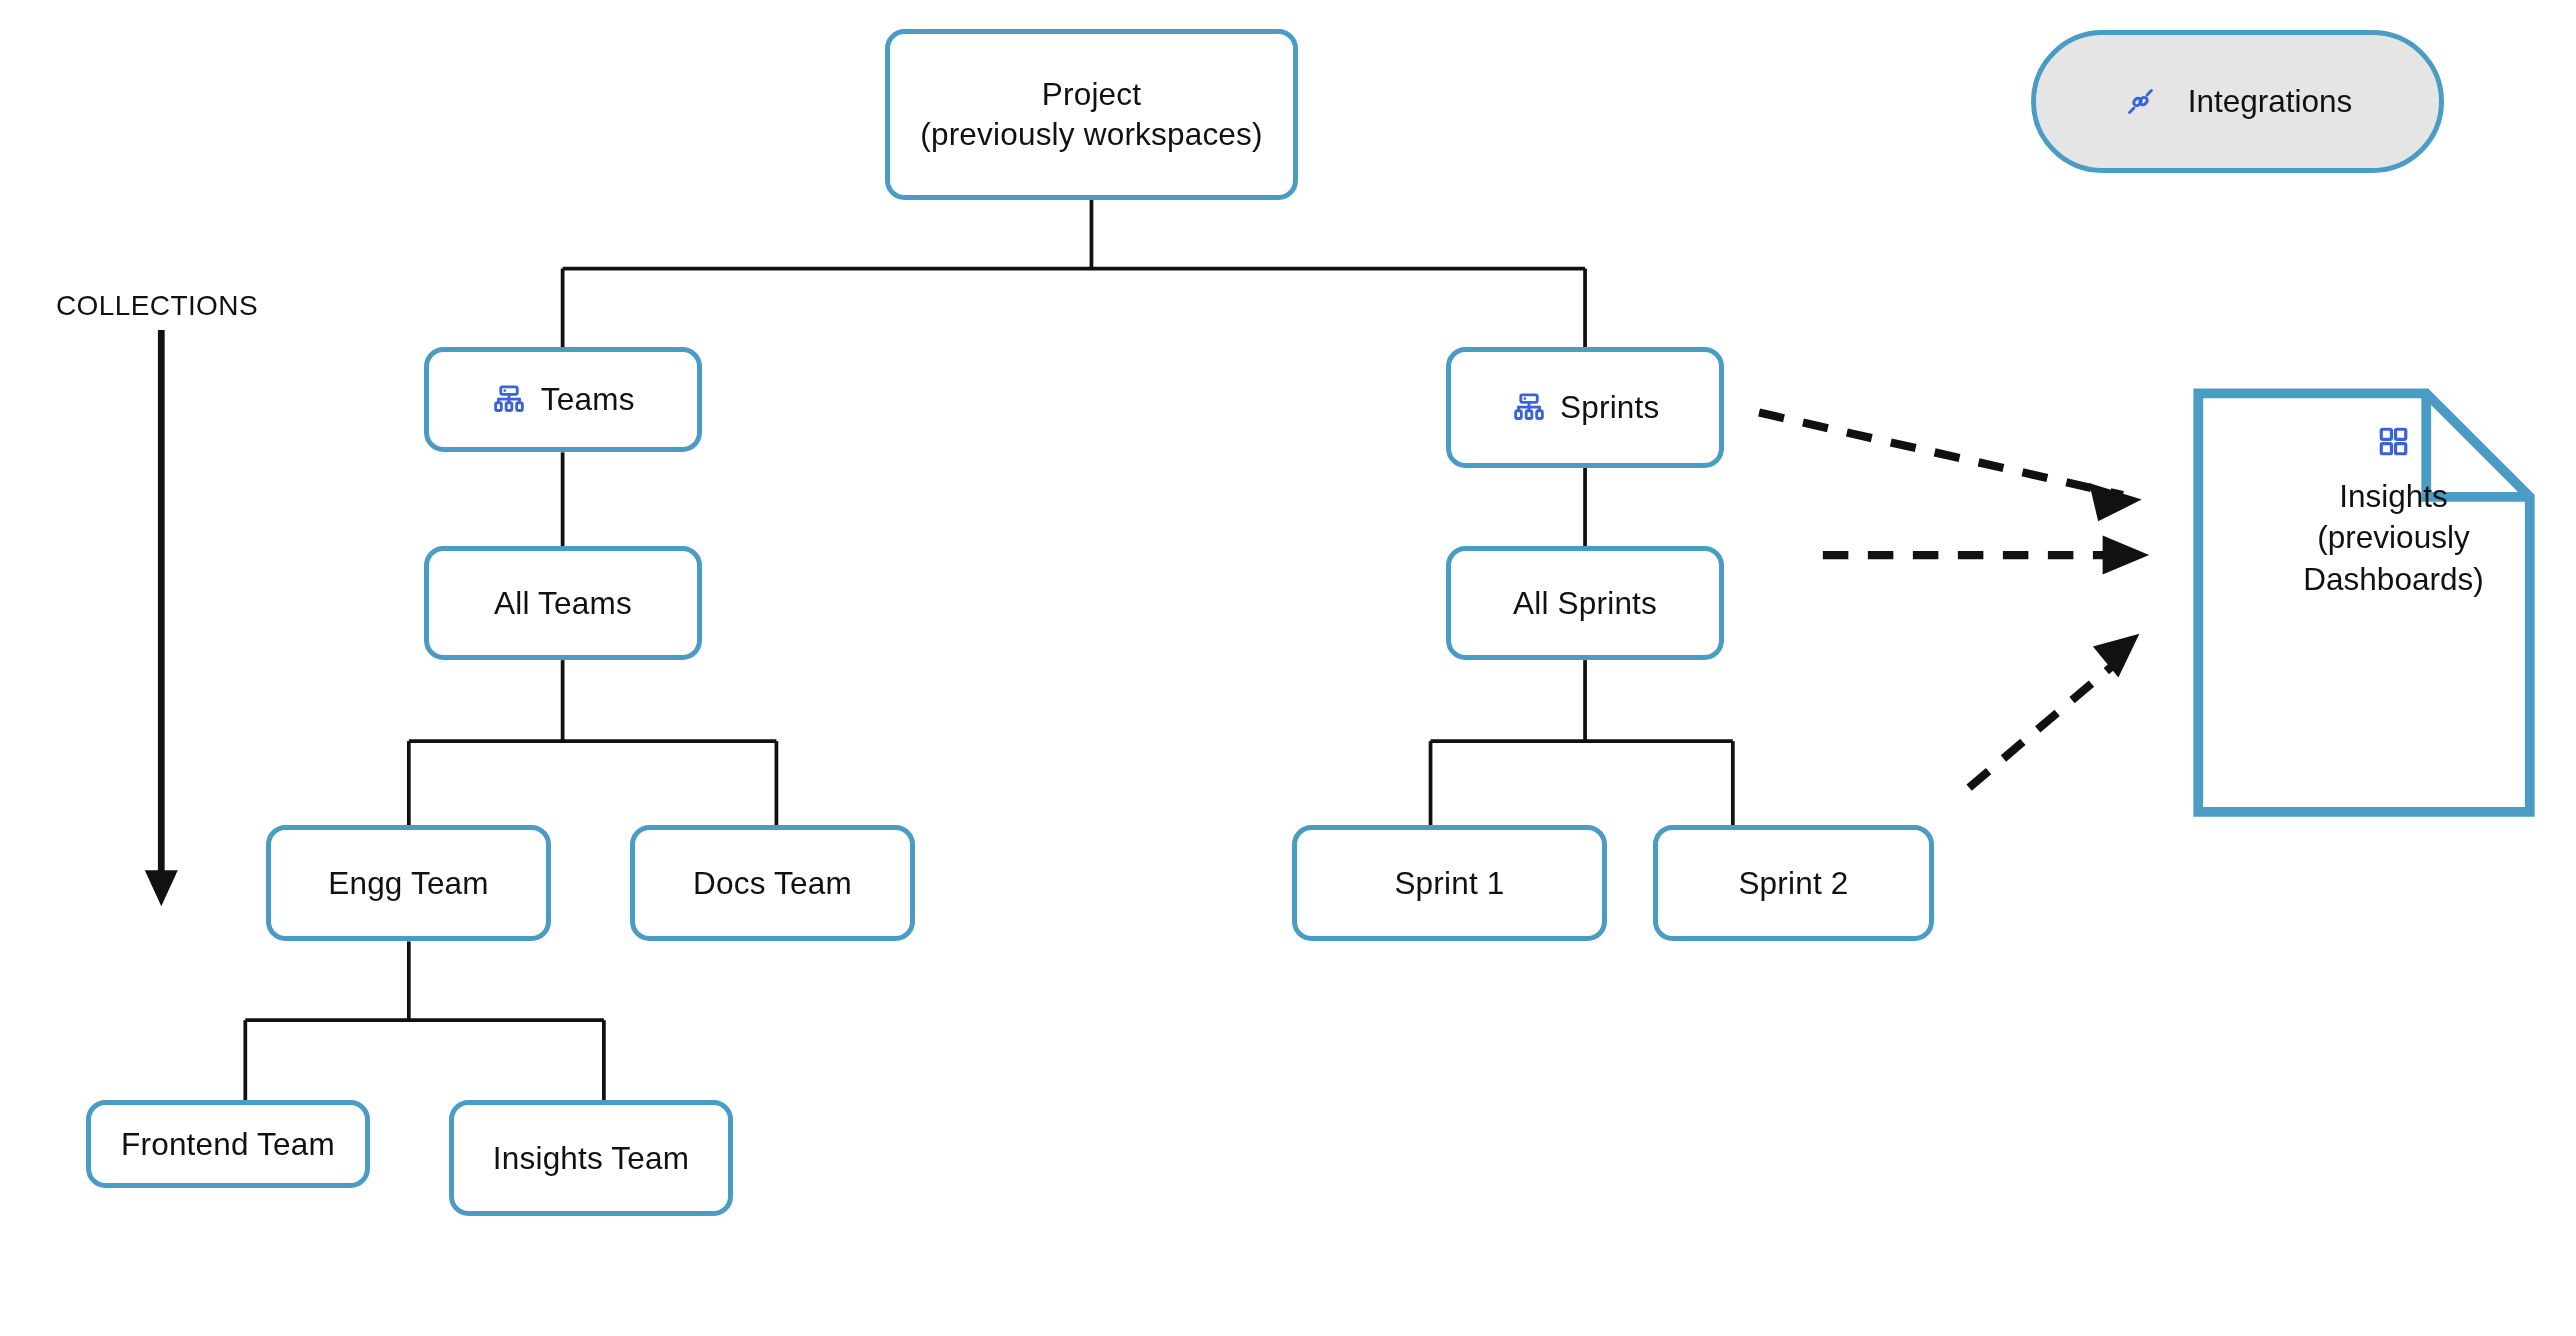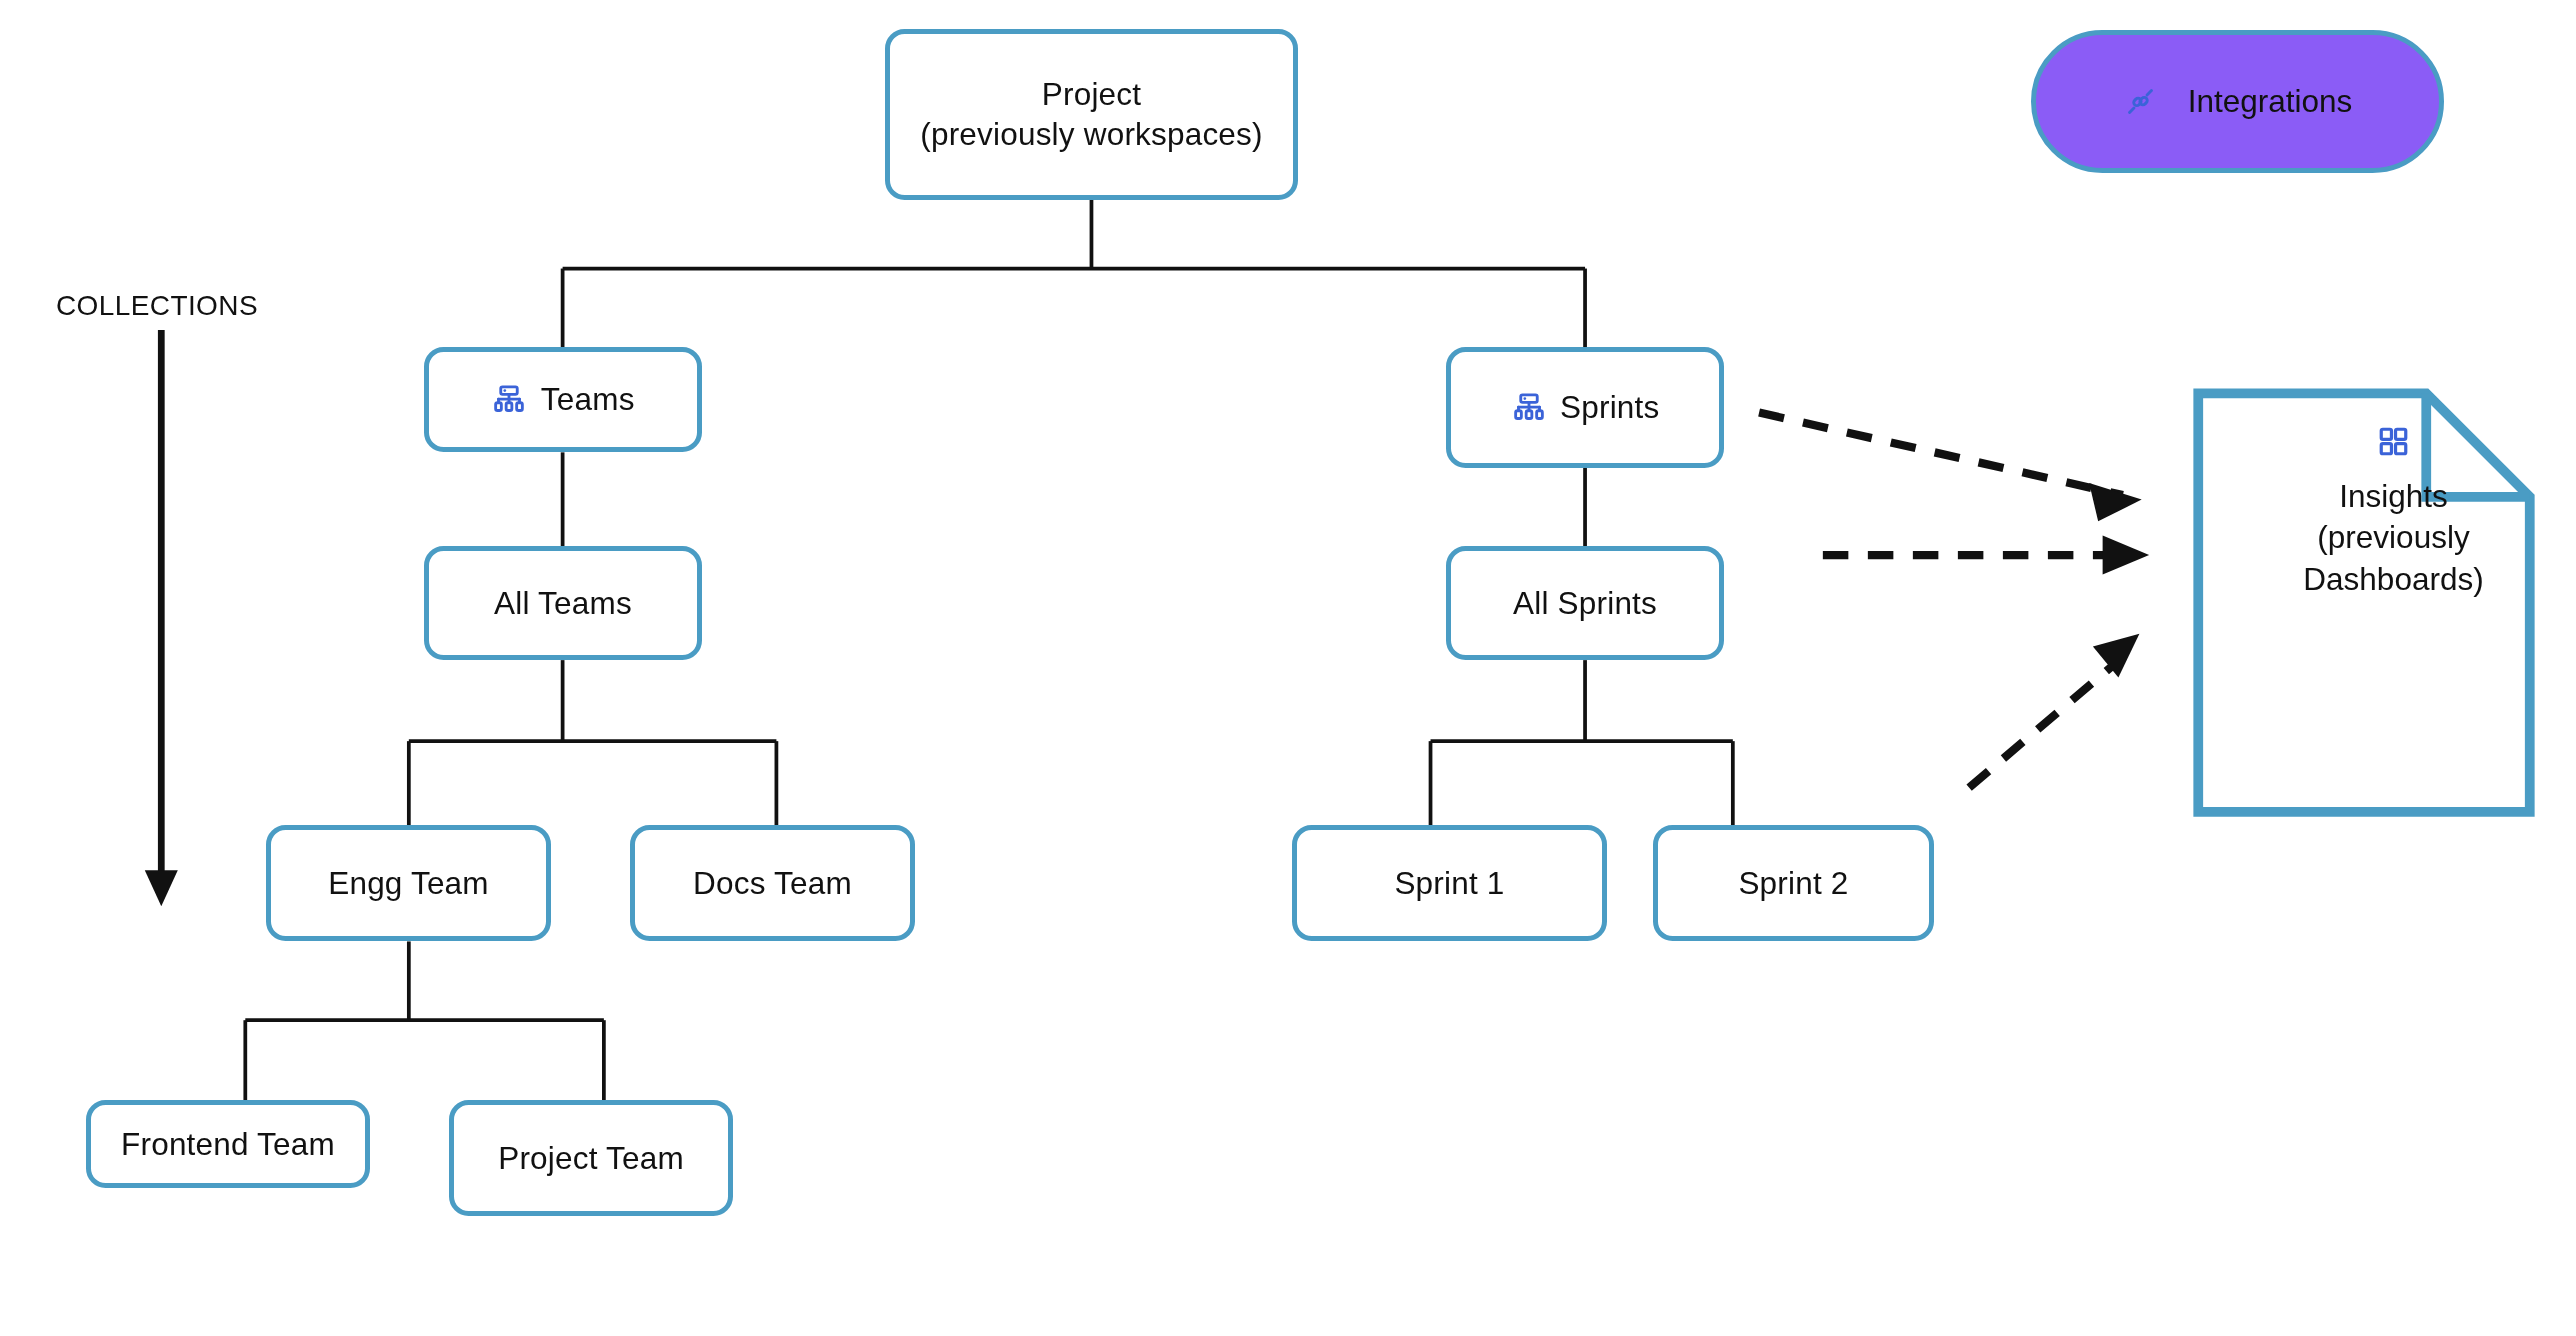--- a/index.html
+++ b/index.html
@@ -45,21 +45,21 @@
     white-space: pre-line;
   }
   .node.with-icon {
     gap: 13.5px;
   }
   .pill {
     position: absolute;
     box-sizing: border-box;
     border: 5.3px solid #4a9cc4;
     border-radius: 90px;
-    background: #8b5cf6;
+    background: #e5e5e5;
     display: flex;
     align-items: center;
     justify-content: center;
     gap: 30px;
     color: #111111;
     font-size: 31.5px;
     z-index: 3;
   }
   .section-label {
     position: absolute;
@@ -192,21 +192,21 @@
 
   <div class="node" style="left:630px; top:825px; width:285px; height:116px;">
     <span class="label">Docs Team</span>
   </div>
 
   <div class="node" style="left:86px; top:1100px; width:284px; height:88px;">
     <span class="label">Frontend Team</span>
   </div>
 
   <div class="node" style="left:449px; top:1100px; width:284px; height:116px;">
-    <span class="label">Project Team</span>
+    <span class="label">Insights Team</span>
   </div>
 
   <div class="node with-icon" style="left:1446px; top:347px; width:278px; height:121px;">
     <span>
       <svg class="icon-svg" width="36" height="36" viewBox="0 0 24 24" fill="none" stroke="#3b63d8" stroke-width="1.9" stroke-linecap="round" stroke-linejoin="round">
         <rect x="6.5" y="3.2" width="11" height="5" rx="1.2"></rect>
         <circle cx="9.2" cy="5.7" r="0.9" fill="#3b63d8" stroke="none"></circle>
         <path d="M12 8.2 L12 11.4"></path>
         <path d="M5 11.4 L19 11.4"></path>
         <path d="M5 11.4 L5 13.6 M12 11.4 L12 13.6 M19 11.4 L19 13.6"></path>

